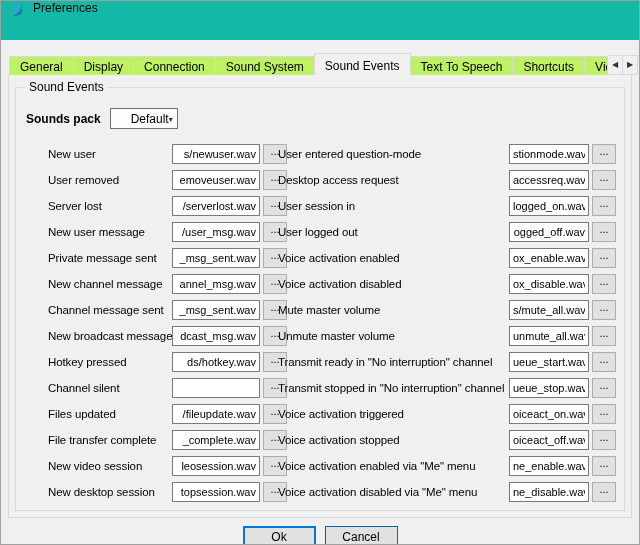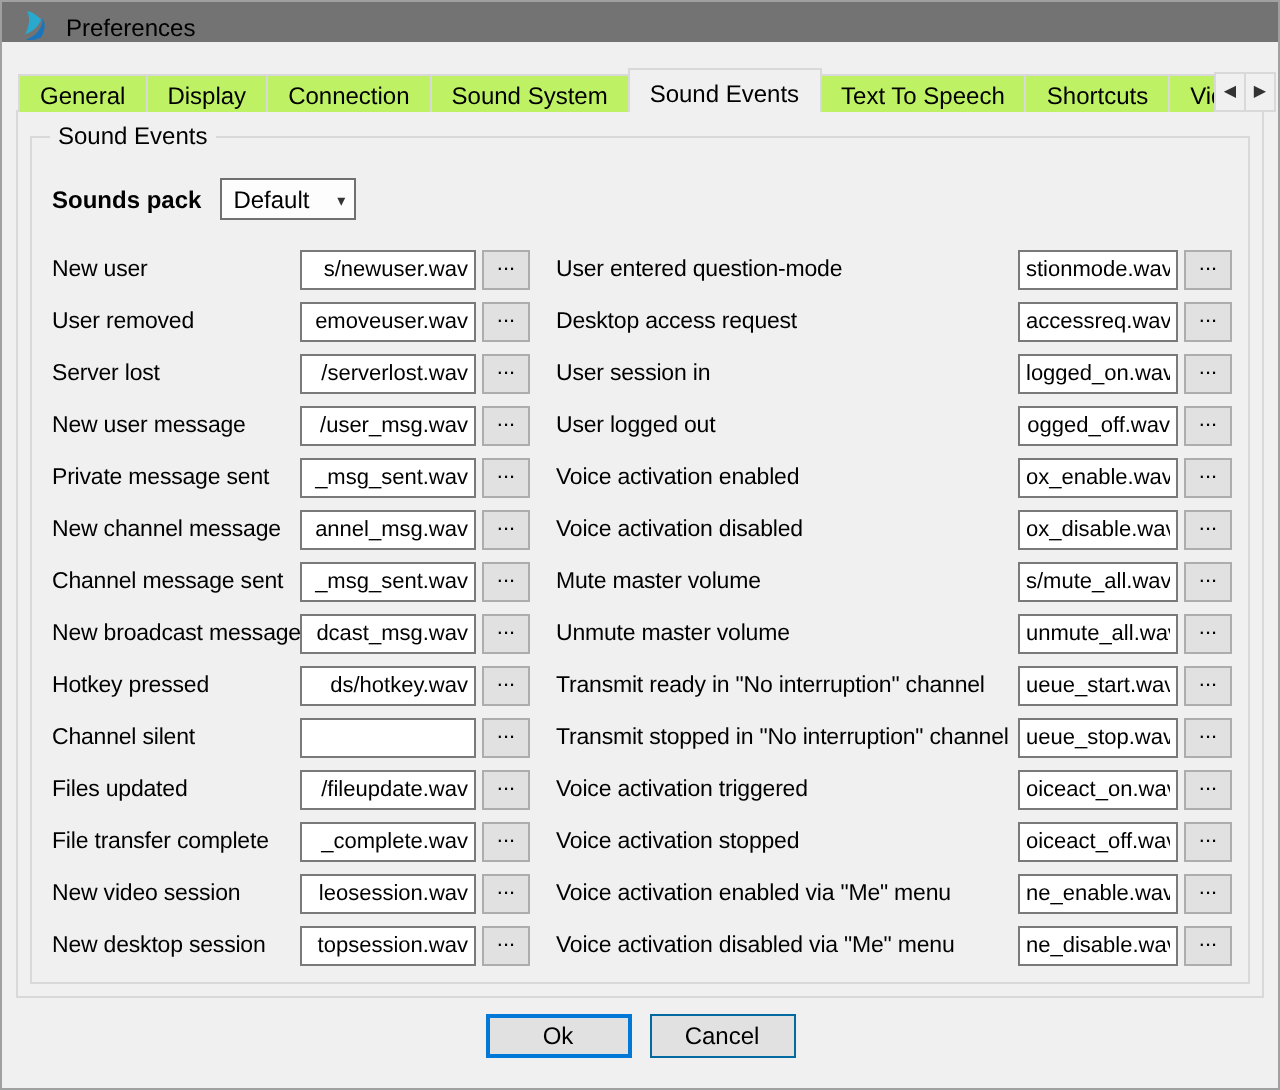--- a/index.html
+++ b/index.html
@@ -7,24 +7,24 @@
   body {
     background: #f0f0f0;
     border: 1px solid #a0a0a0;
     font-family: "Liberation Sans", "DejaVu Sans", sans-serif;
     overflow: hidden;
     color: #000;
   }
 
   
   .titlebar {
-    height: 20px;
-    background: #737373;
-    display: flex;
-    align-items: flex-end;
+    height: 39px;
+    background: #14b8a6;
+    display: flex;
+    align-items: flex-start;
     padding: 0 9px;
     gap: 7px;
   }
   .app-icon { width: 16px; height: 16px; flex: 0 0 auto; }
   .title-text { font-size: 12px; }
 
   
   .tab-strip {
     position: relative;
     z-index: 2;
@@ -111,40 +111,40 @@
     margin: 4px 0 12px;
   }
   .sp-label { font-size: 12px; font-weight: bold; }
   .combo {
     width: 68px;
     height: 21px;
     border: 1px solid #707070;
     background: #fdfdfd;
     display: flex;
     align-items: center;
-    justify-content: space-between;
+    justify-content: flex-end;
     padding: 0 4px 0 6px;
     font-size: 12px;
     cursor: default;
   }
   .combo-arrow { font-size: 8px; color: #333; padding-top: 1px; }
 
   
   .columns { display: flex; }
   .col-left  { width: 248px; flex: 0 0 auto; }
   .col-right { flex: 1; margin-left: 4px; }
   .row { display: flex; align-items: center; height: 26px; }
   .row-label {
     font-size: 11.5px;
     letter-spacing: -0.1px;
     white-space: nowrap;
     overflow: hidden;
     padding-right: 4px;
   }
-  .col-left  .row-label { flex: 0 0 124px; }
+  .col-left  .row-label { flex: 0 0 124px; margin-left: 22px; }
   .col-right .row-label { flex: 1; }
   .row-input {
     width: 88px;
     height: 20px;
     border: 1px solid #7a7a7a;
     background: #fff;
     font-size: 11px;
     text-align: right;
     padding: 0 3px;
     font-family: inherit;

